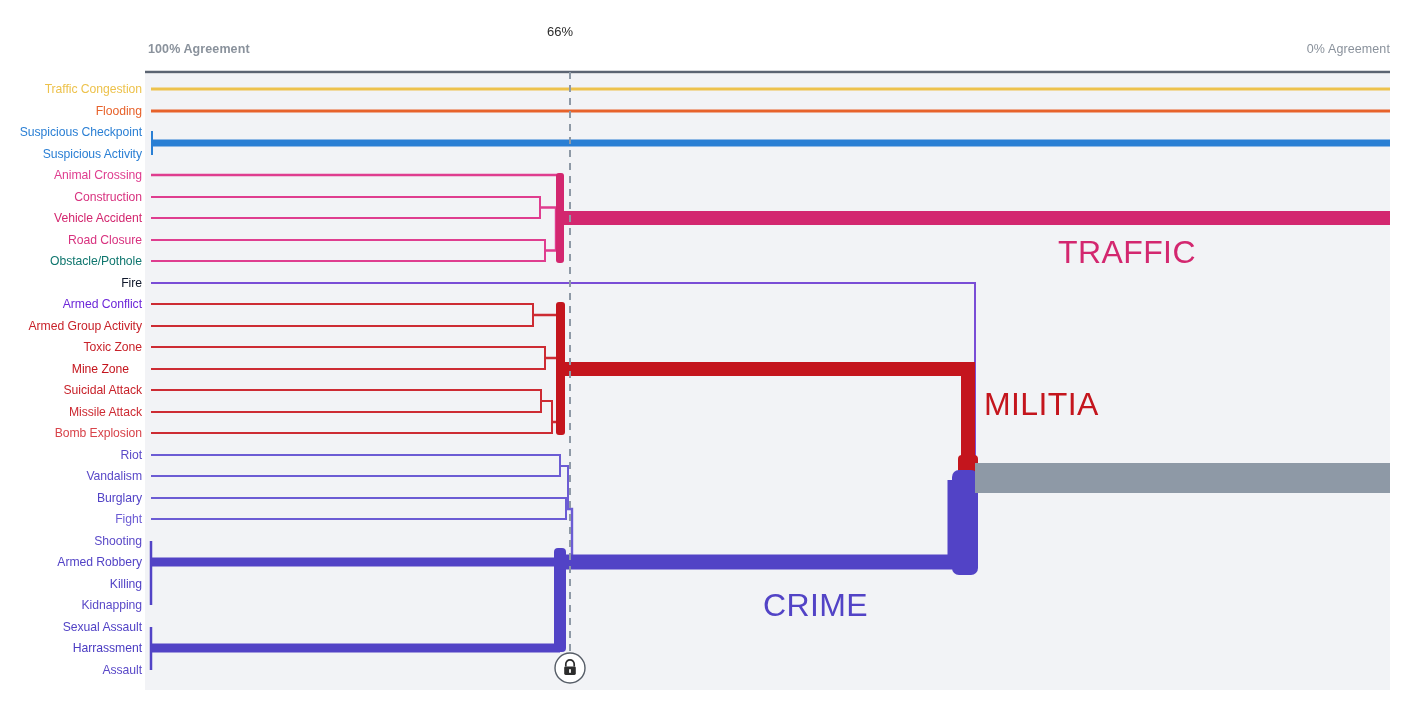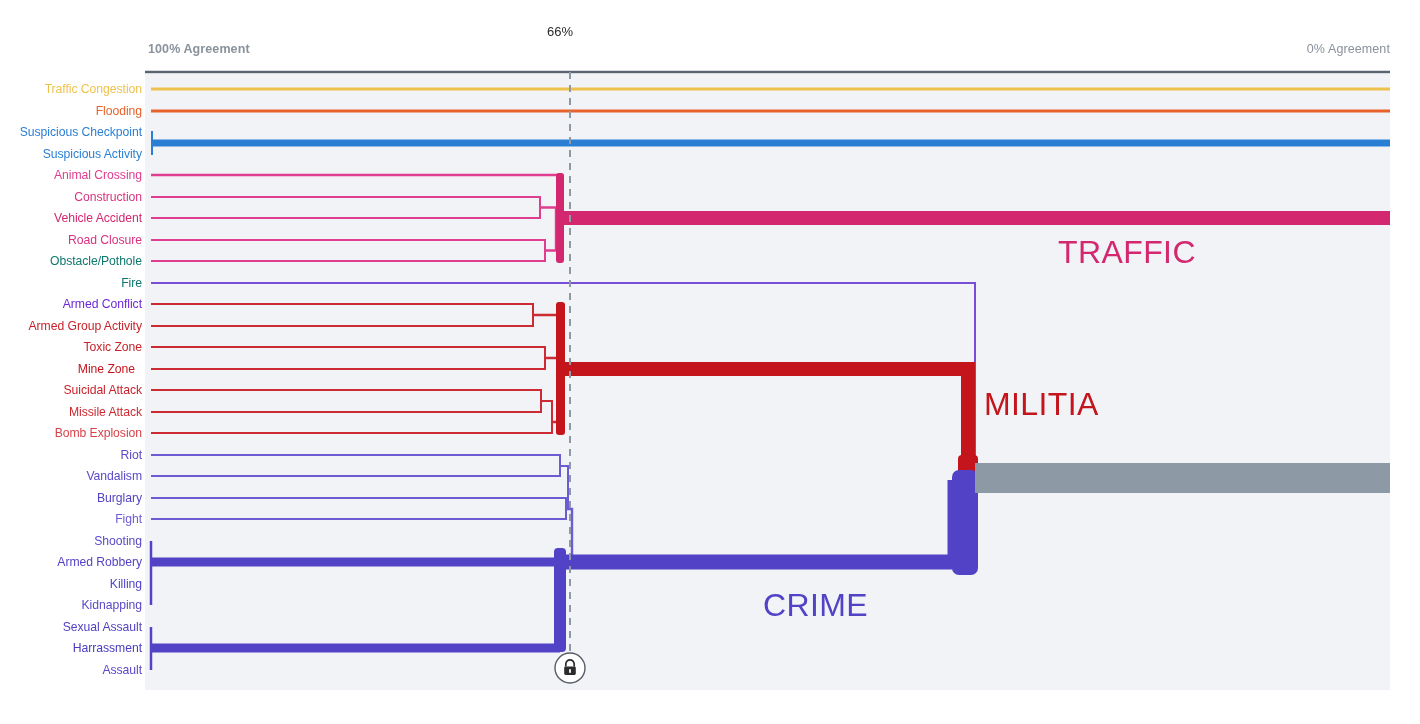--- a/index.html
+++ b/index.html
@@ -74,25 +74,25 @@
   <div id="labels-col">
       <div class="row-label" style="top: 83px; color: rgb(237, 194, 76); right: 3px;">Traffic Congestion</div>
       <div class="row-label" style="top: 105px; color: rgb(231, 98, 43); right: 3px;">Flooding</div>
       <div class="row-label" style="top: 126px; color: rgb(42, 127, 212); right: 3px;">Suspicious Checkpoint</div>
       <div class="row-label" style="top: 148px; color: rgb(42, 127, 212); right: 3px;">Suspicious Activity</div>
       <div class="row-label" style="top: 169px; color: rgb(223, 61, 143); right: 3px;">Animal Crossing</div>
       <div class="row-label" style="top: 191px; color: rgb(216, 50, 127); right: 3px;">Construction</div>
       <div class="row-label" style="top: 212px; color: rgb(211, 39, 111); right: 3px;">Vehicle Accident</div>
       <div class="row-label" style="top: 234px; color: rgb(216, 50, 127); right: 3px;">Road Closure</div>
       <div class="row-label" style="top: 255px; color: #0f766e; right: 3px;">Obstacle/Pothole</div>
-      <div class="row-label" style="top: 277px; color: #0f766e; right: 3px;">Fire</div>
+      <div class="row-label" style="top: 277px; color: #0f172a; right: 3px;">Fire</div>
       <div class="row-label" style="top: 298px; color: #6d28d9; right: 3px; margin-left: 11px;">Armed Conflict</div>
       <div class="row-label" style="top: 320px; color: rgb(200, 34, 42); right: 3px;">Armed Group Activity</div>
       <div class="row-label" style="top: 341px; color: rgb(200, 34, 42); right: 3px;">Toxic Zone</div>
-      <div class="row-label" style="top: 363px; color: rgb(196, 21, 29); right: 10px;">Mine Zone</div>
+      <div class="row-label" style="top: 363px; color: rgb(196, 21, 29); right: 16px;">Mine Zone</div>
       <div class="row-label" style="top: 384px; color: rgb(200, 34, 42); right: 3px;">Suicidal Attack</div>
       <div class="row-label" style="top: 406px; color: rgb(205, 43, 51); right: 3px;">Missile Attack</div>
       <div class="row-label" style="top: 427px; color: rgb(216, 67, 74); right: 3px;">Bomb Explosion</div>
       <div class="row-label" style="top: 449px; color: rgb(90, 73, 200); right: 3px;">Riot</div>
       <div class="row-label" style="top: 470px; color: rgb(90, 73, 200); right: 3px;">Vandalism</div>
       <div class="row-label" style="top: 492px; color: rgb(82, 67, 198); right: 3px;">Burglary</div>
       <div class="row-label" style="top: 513px; color: rgb(108, 92, 212); right: 3px;">Fight</div>
       <div class="row-label" style="top: 535px; color: rgb(90, 73, 200); right: 3px;">Shooting</div>
       <div class="row-label" style="top: 556px; color: rgb(82, 67, 198); right: 3px;">Armed Robbery</div>
       <div class="row-label" style="top: 578px; color: rgb(82, 67, 198); right: 3px;">Killing</div>

